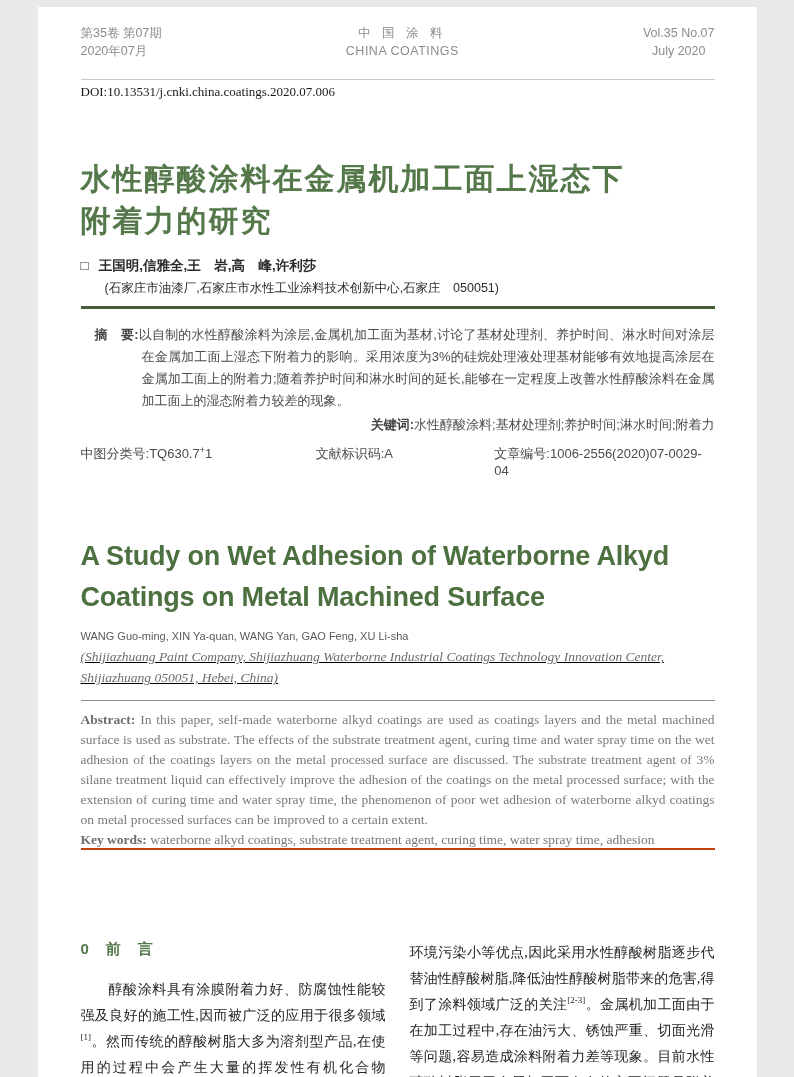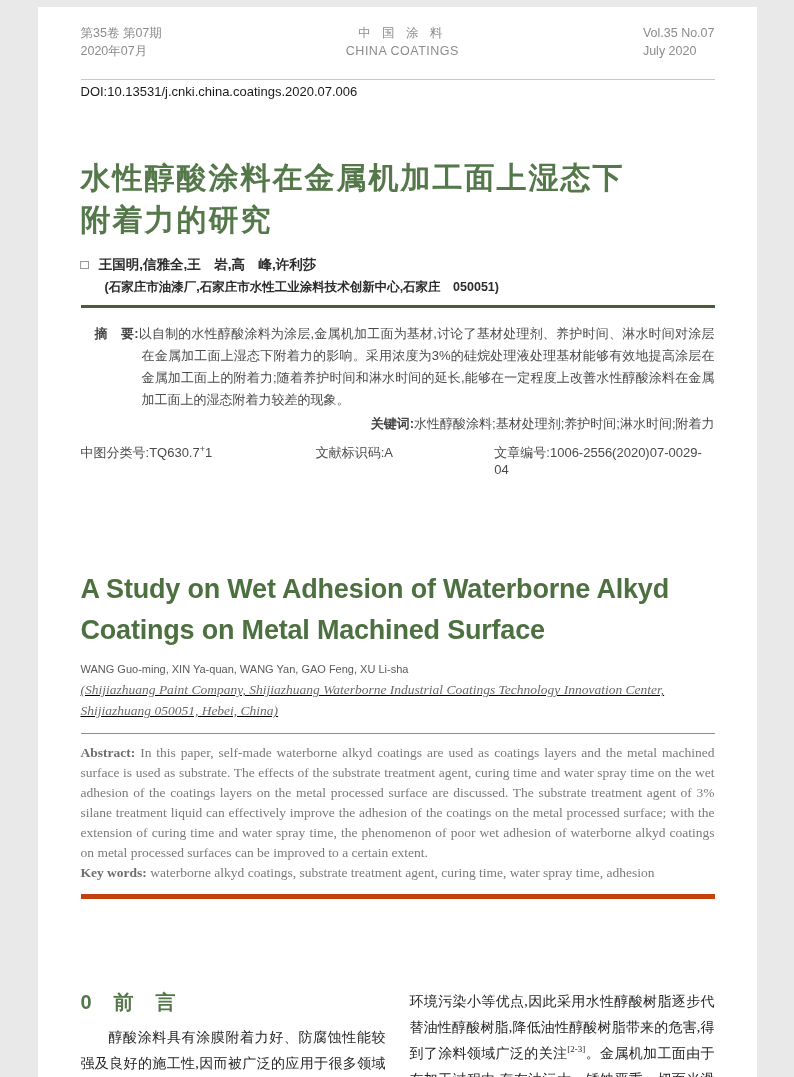--- a/index.html
+++ b/index.html
@@ -25,24 +25,24 @@
     align-items: flex-start;
     border-bottom: 1px solid #c9c9c9;
     padding-bottom: 19px;
     color: #8c8c8c;
     font-size: 12.5px;
     line-height: 1.45;
   }
   .jheader .center { text-align: center; }
   .jheader .center .cn { letter-spacing: 4px; }
   .jheader .center .en { letter-spacing: 0.5px; }
-  .jheader .right { text-align: left; }
+  .jheader .right { text-align: center; }
   .doi {
     margin-top: 4px;
-    font-family: Liberation Sans, sans-serif;
+    font-family: Liberation Serif, serif;
     font-size: 13px;
     color: #1a1a1a;
   }
 
   
   .title-cn {
     margin-top: 58px;
     color: #55784a;
     font-weight: bold;
     font-size: 30px;
@@ -56,21 +56,21 @@
     font-weight: bold;
     color: #2b2b2b;
     display: flex;
     align-items: baseline;
   }
   .authors-cn .marker { margin-right: 10px; font-weight: normal; color: #333; }
   .affil-cn {
     margin-top: 5px;
     padding-left: 24px;
     font-size: 12.5px;
-    font-weight: bold;
+    font-weight: normal;
     color: #2b2b2b;
   }
   .rule-green {
     margin-top: 9px;
     height: 3px;
     background: #465f3a;
   }
 
   
   .abstract-cn {
@@ -95,21 +95,21 @@
     font-size: 13px;
     color: #4a4a4a;
     display: flex;
   }
   .clc-row .cell1 { width: 237px; }
   .clc-row .cell2 { width: 180px; }
   .clc-row sup { font-size: 9px; }
 
   
   .title-en {
-    margin-top: 92px;
+    margin-top: 58px;
     color: #4d7040;
     font-weight: bold;
     font-size: 27px;
     line-height: 1.5;
     letter-spacing: -0.2px;
   }
   .authors-en {
     margin-top: 13px;
     font-size: 11px;
     color: #5a5a5a;
@@ -121,22 +121,21 @@
   }
   .affil-en {
     margin-top: 5px;
     font-family: "Liberation Serif", serif;
     font-style: italic;
     font-size: 13.5px;
     line-height: 1.55;
     color: #6b6b6b;
   }
   .abstract-en-wrap {
-    border-bottom: 5px solid #c2410c;
-    padding-bottom: 13px;
+    border-bottom: 2px solid #c2410c;
   }
   .abstract-en {
     margin-top: 9px;
     font-family: "Liberation Serif", serif;
     font-size: 13.5px;
     line-height: 1.48;
     color: #7a7a7a;
     text-align: justify;
   }
   .kw-en {
@@ -149,23 +148,23 @@
 
   
   .columns {
     margin-top: 90px;
     display: flex;
     gap: 24px;
   }
   .col { flex: 1 1 0; }
   .sec-heading {
     color: #54774a;
-    font-size: 20px;
-    font-weight: bold;
-    margin-bottom: 9px;
+    font-size: 15px;
+    font-weight: bold;
+    margin-bottom: 18px;
     letter-spacing: 1px;
   }
   .body-par {
     font-family: "Liberation Serif", serif;
     font-size: 14px;
     line-height: 1.86;
     color: #262626;
     text-align: justify;
   }
   .body-par.indent { text-indent: 2em; }

